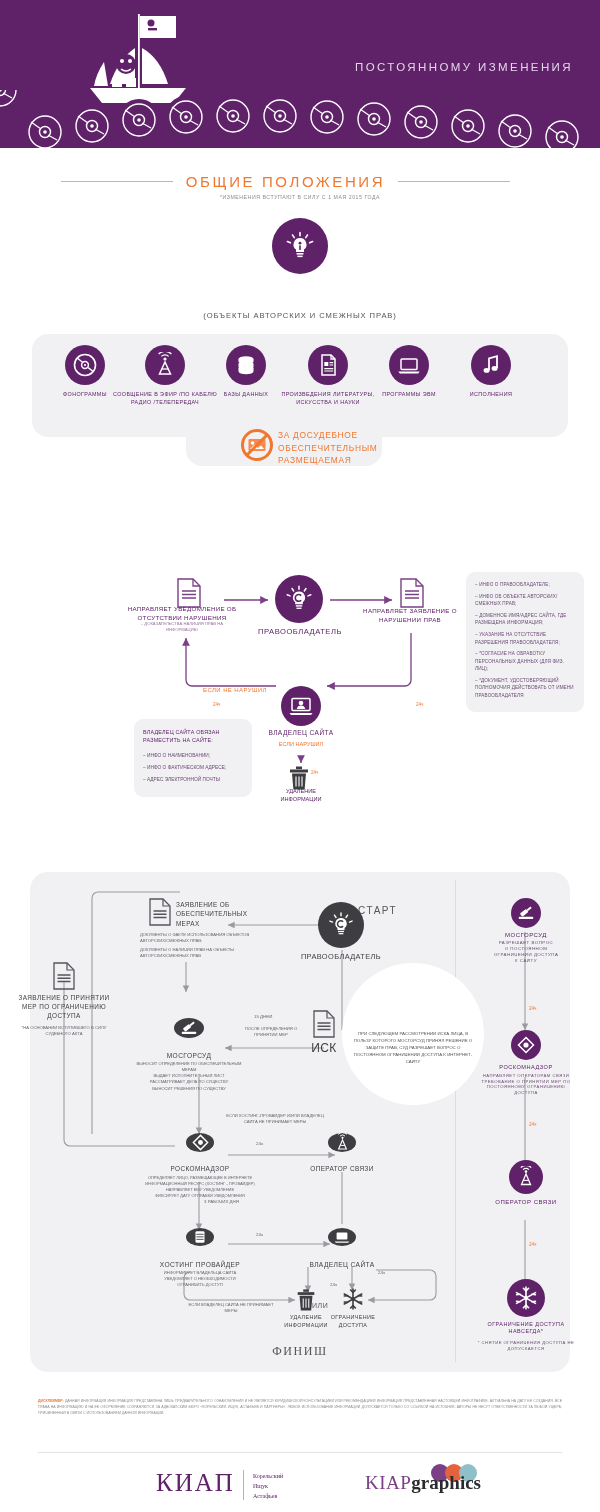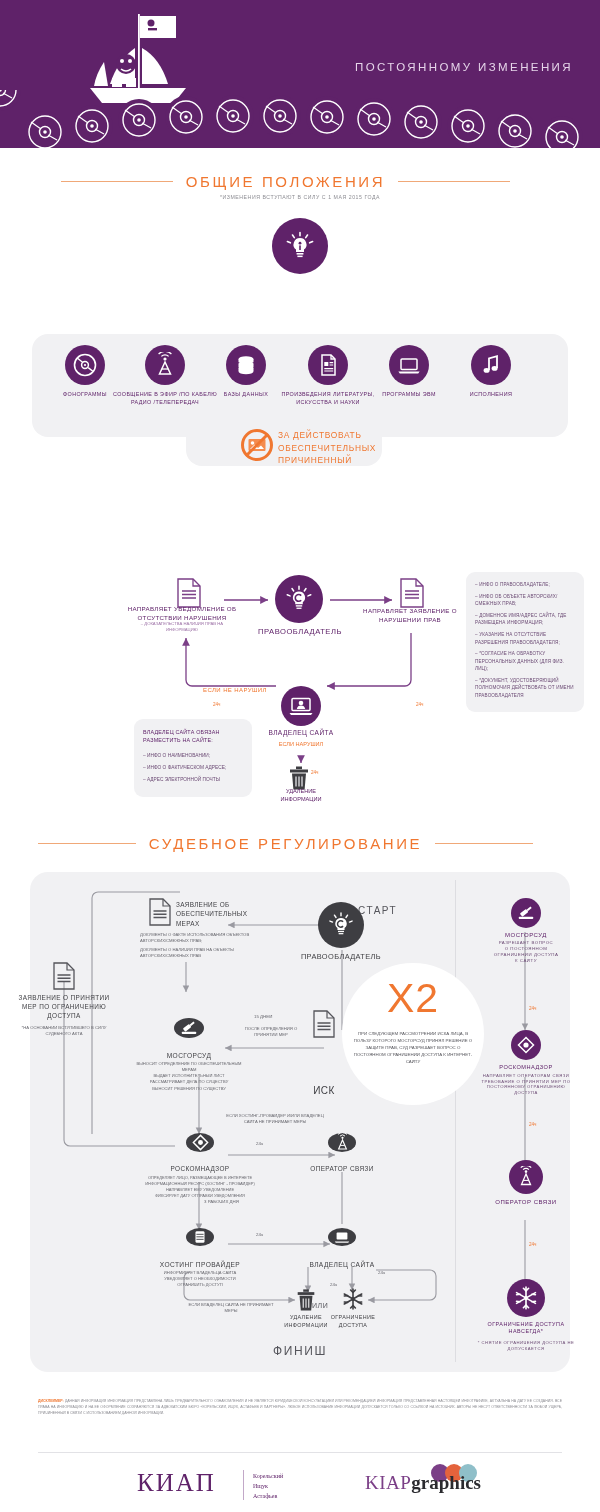--- a/index.html
+++ b/index.html
@@ -177,35 +177,35 @@
     position: absolute; text-align: center; color: #3e3e42;
     letter-spacing: .4px; line-height: 1.4;
   }
   .cn-sub { position: absolute; text-align: center; color: #67676e; line-height: 1.5; }
   .start {
     position: absolute; left: 358px; top: 905px;
     color: #55555b; font-size: 10px; letter-spacing: 1.5px;
   }
   .finish {
     position: absolute; left: 230px; top: 1344px; width: 140px;
-    text-align: center; color: #55555b; font-size: 12px; letter-spacing: 1.6px;
+    text-align: center; color: #55555b; font-size: 12px; letter-spacing: 1.6px; font-family: Liberation Serif, serif;
   }
   .grey-clk { position: absolute; color: #67676e; font-size: 4.4px; white-space: nowrap; }
   .ili {
     position: absolute; left: 312px; top: 1302px;
     color: #55555b; font-size: 7px; letter-spacing: .5px;
   }
   .disc-body {
     position: absolute; left: 38px; top: 1398px; width: 524px;
     color: #8d8d93; font-size: 3.5px; line-height: 1.75; text-align: justify;
   }
   .disc-body .dt { color: #f07730; font-weight: bold; }
   .hr { position: absolute; left: 38px; top: 1452px; width: 524px; height: 1px; background: #e2e2e6; }
   .kiap {
-    position: absolute; left: 137px; top: 1469px;
+    position: absolute; left: 156px; top: 1469px;
     color: #5f2269; font-family: "Liberation Serif", "DejaVu Serif", serif;
     font-size: 25px; letter-spacing: 2px;
   }
   .kiap-bar { position: absolute; left: 243px; top: 1470px; width: 1px; height: 30px; background: #c2a8c8; }
   .kiap-sub {
     position: absolute; left: 253px; top: 1471px;
     color: #5f2269; font-family: "Liberation Serif", "DejaVu Serif", serif;
     font-size: 6px; line-height: 1.7;
   }
   .kg {
@@ -271,20 +271,21 @@
   <div class="circ info-circ">
     <svg width="34" height="34" viewBox="0 0 34 34">
       <path d="M17 9 a6.5 6.5 0 0 1 4 11.6 v2.4 h-8 v-2.4 A6.5 6.5 0 0 1 17 9Z" fill="#fff"></path>
       <rect x="13.6" y="24" width="6.8" height="1.6" fill="#fff"></rect>
       <rect x="14.4" y="26.6" width="5.2" height="1.5" fill="#fff"></rect>
       <circle cx="17" cy="14.2" r="1.4" fill="#5f2269"></circle>
       <rect x="16.2" y="16.4" width="1.6" height="4.6" fill="#5f2269"></rect>
       <path d="M17 3.5 v3.2 M9.5 6 l1.8 2.6 M24.5 6 l-1.8 2.6 M4.4 12.6 l3 1.2 M29.6 12.6 l-3 1.2" stroke="#fff" stroke-width="1.6" stroke-linecap="round"></path>
     </svg>
   </div>
+  <div class="info-d2">(ОБЪЕКТЫ АВТОРСКИХ И СМЕЖНЫХ ПРАВ)</div>
 
   <div class="panel"></div>
   <div class="panel-tab"></div>
 
   <div class="circ ic" style="left:65px">
     <svg width="26" height="26" viewBox="0 0 26 26">
       <circle cx="13" cy="13" r="10.5" fill="none" stroke="#fff" stroke-width="1.6"></circle>
       <circle cx="13" cy="13" r="3.4" fill="none" stroke="#fff" stroke-width="1.5"></circle>
       <circle cx="13" cy="13" r="1.1" fill="#fff"></circle>
       <path d="M5.2 6 L10.6 10.2 M20.8 19.2 L16.2 15.6" stroke="#fff" stroke-width="1.4"></path>
@@ -343,23 +344,23 @@
   <div class="ic-lbl" style="left:436px">ИСПОЛНЕНИЯ</div>
 
   <svg class="excl-icon" width="34" height="34" viewBox="0 0 34 34">
     <circle cx="17" cy="17" r="14.5" fill="none" stroke="#f07730" stroke-width="3"></circle>
     <rect x="8.5" y="11" width="17" height="12" rx="1" fill="#f58c4e"></rect>
     <circle cx="12.5" cy="15" r="1.8" fill="#fff"></circle>
     <path d="M10 21 l4.5 -4.5 L18 20 l3 -2.5 l3 3.5 Z" fill="#fff"></path>
     <path d="M6 28 L28 6" stroke="#f07730" stroke-width="3"></path>
   </svg>
   <div class="excl-txt">
-    <div>ЗА ДЕЙСТВОВАТЬ</div>
-    <div>ОБЕСПЕЧИТЕЛЬНЫХ</div>
-    <div>ПРИЧИНЕННЫЙ</div>
+    <div>ЗА ДОСУДЕБНОЕ</div>
+    <div>ОБЕСПЕЧИТЕЛЬНЫМ</div>
+    <div>РАЗМЕЩАЕМАЯ</div>
   </div>
 
 
   <svg style="position:absolute;left:0;top:560px;width:600px;height:260px">
     <defs>
       <marker id="ap" markerWidth="7" markerHeight="7" refX="6" refY="3" orient="auto">
         <path d="M0,0 L6,3 L0,6 Z" fill="#7b3f87"></path>
       </marker>
     </defs>
     <path d="M224 40 H268" stroke="#7b3f87" stroke-width="1.3" fill="none" marker-end="url(#ap)"></path>
@@ -435,23 +436,20 @@
     <rect x="4" y="4.5" width="18" height="3" fill="#3e3e42"></rect>
     <rect x="10" y="1.5" width="6" height="2.6" fill="#3e3e42"></rect>
     <path d="M6 8.5 h14 l-1.4 16 H7.4 Z" fill="#3e3e42"></path>
     <path d="M10 11.5 v10 M13 11.5 v10 M16 11.5 v10" stroke="#f1f1f3" stroke-width="1.2"></path>
   </svg>
   <div class="trash-pt-lbl">
     <div>УДАЛЕНИЕ</div>
     <div>ИНФОРМАЦИИ</div>
   </div>
 
-  <div class="sec-title" style="top:834px">
-    <span class="ln" style="width:98px"></span><span class="txt">СУДЕБНОЕ РЕГУЛИРОВАНИЕ</span><span class="ln" style="width:98px"></span>
-  </div>
 
   <div class="court-panel"></div>
   <div class="col-sep"></div>
 
   <svg style="position:absolute;left:0;top:872px;width:600px;height:500px">
     <defs>
       <marker id="ag" markerWidth="7" markerHeight="7" refX="6" refY="3" orient="auto">
         <path d="M0,0 L6,3 L0,6 Z" fill="#9a9aa1"></path>
       </marker>
     </defs>
@@ -504,21 +502,21 @@
     <path d="M5.5 13 h13 M5.5 16.2 h13 M5.5 19.4 h13" stroke="#55555b" stroke-width="1.5"></path>
   </svg>
   <div class="cn-lbl" style="left:14px;top:994px;width:100px;font-size:6.4px">ЗАЯВЛЕНИЕ О ПРИНЯТИИ МЕР ПО ОГРАНИЧЕНИЮ ДОСТУПА</div>
   <div class="cn-sub" style="left:20px;top:1025px;width:88px;font-size:4.2px">*НА ОСНОВАНИИ ВСТУПИВШЕГО В СИЛУ СУДЕБНОГО АКТА</div>
 
   <svg class="gdoc" style="left:312px;top:1010px" width="24" height="28" viewBox="0 0 24 28">
     <path d="M2 1 h13 l7 7 v19 H2 Z" fill="none" stroke="#55555b" stroke-width="1.3"></path>
     <path d="M15 1 v7 h7" fill="none" stroke="#55555b" stroke-width="1.2"></path>
     <path d="M5.5 13 h13 M5.5 16.2 h13 M5.5 19.4 h13" stroke="#55555b" stroke-width="1.5"></path>
   </svg>
-  <div class="cn-lbl" style="left:299px;top:1084px;width:50px;font-size:10px">ИСК</div>
+  <div class="cn-lbl" style="left:299px;top:1040px;width:50px;font-size:12px">ИСК</div>
   <div class="grey-clk" style="left:254px;top:1014px">15 ДНЕЙ</div>
   <div class="cn-sub" style="left:236px;top:1026px;width:70px;font-size:4.2px">ПОСЛЕ ОПРЕДЕЛЕНИЯ О ПРИНЯТИИ МЕР</div>
 
   <div class="circ grey" style="left:174px;top:1018px;width:30px;height:30">
     <svg width="20" height="20" viewBox="0 0 22 22">
       <rect x="3" y="15" width="16" height="2.6" rx="1" fill="#fff"></rect>
       <g transform="rotate(-38 11 9)">
         <rect x="4" y="7" width="8.5" height="4.4" rx="1" fill="#fff"></rect>
         <rect x="12.5" y="8" width="5.5" height="2.2" fill="#fff"></rect>
       </g>
@@ -608,21 +606,20 @@
     <circle cx="12" cy="12" r="2" fill="#3e3e42"></circle>
   </svg>
   <div class="cn-lbl" style="left:326px;top:1314px;width:54px;font-size:5.4px">
     <div>ОГРАНИЧЕНИЕ</div>
     <div>ДОСТУПА</div>
   </div>
 
   <div class="finish">ФИНИШ</div>
 
   <div class="x2-circ"></div>
-  <div class="x2-num">X2</div>
   <div class="x2-txt">ПРИ СЛЕДУЮЩЕМ РАССМОТРЕНИИ ИСКА ЛИЦА, В ПОЛЬЗУ КОТОРОГО МОСГОРСУД ПРИНЯЛ РЕШЕНИЕ О ЗАЩИТЕ ПРАВ, СУД РАЗРЕШАЕТ ВОПРОС О ПОСТОЯННОМ ОГРАНИЧЕНИИ ДОСТУПА К ИНТЕРНЕТ-САЙТУ</div>
 
   <div class="circ" style="left:511px;top:898px;width:30px;height:30px">
     <svg width="20" height="20" viewBox="0 0 22 22">
       <rect x="3" y="15" width="16" height="2.6" rx="1" fill="#fff"></rect>
       <g transform="rotate(-38 11 9)">
         <rect x="4" y="7" width="8.5" height="4.4" rx="1" fill="#fff"></rect>
         <rect x="12.5" y="8" width="5.5" height="2.2" fill="#fff"></rect>
       </g>
     </svg>

